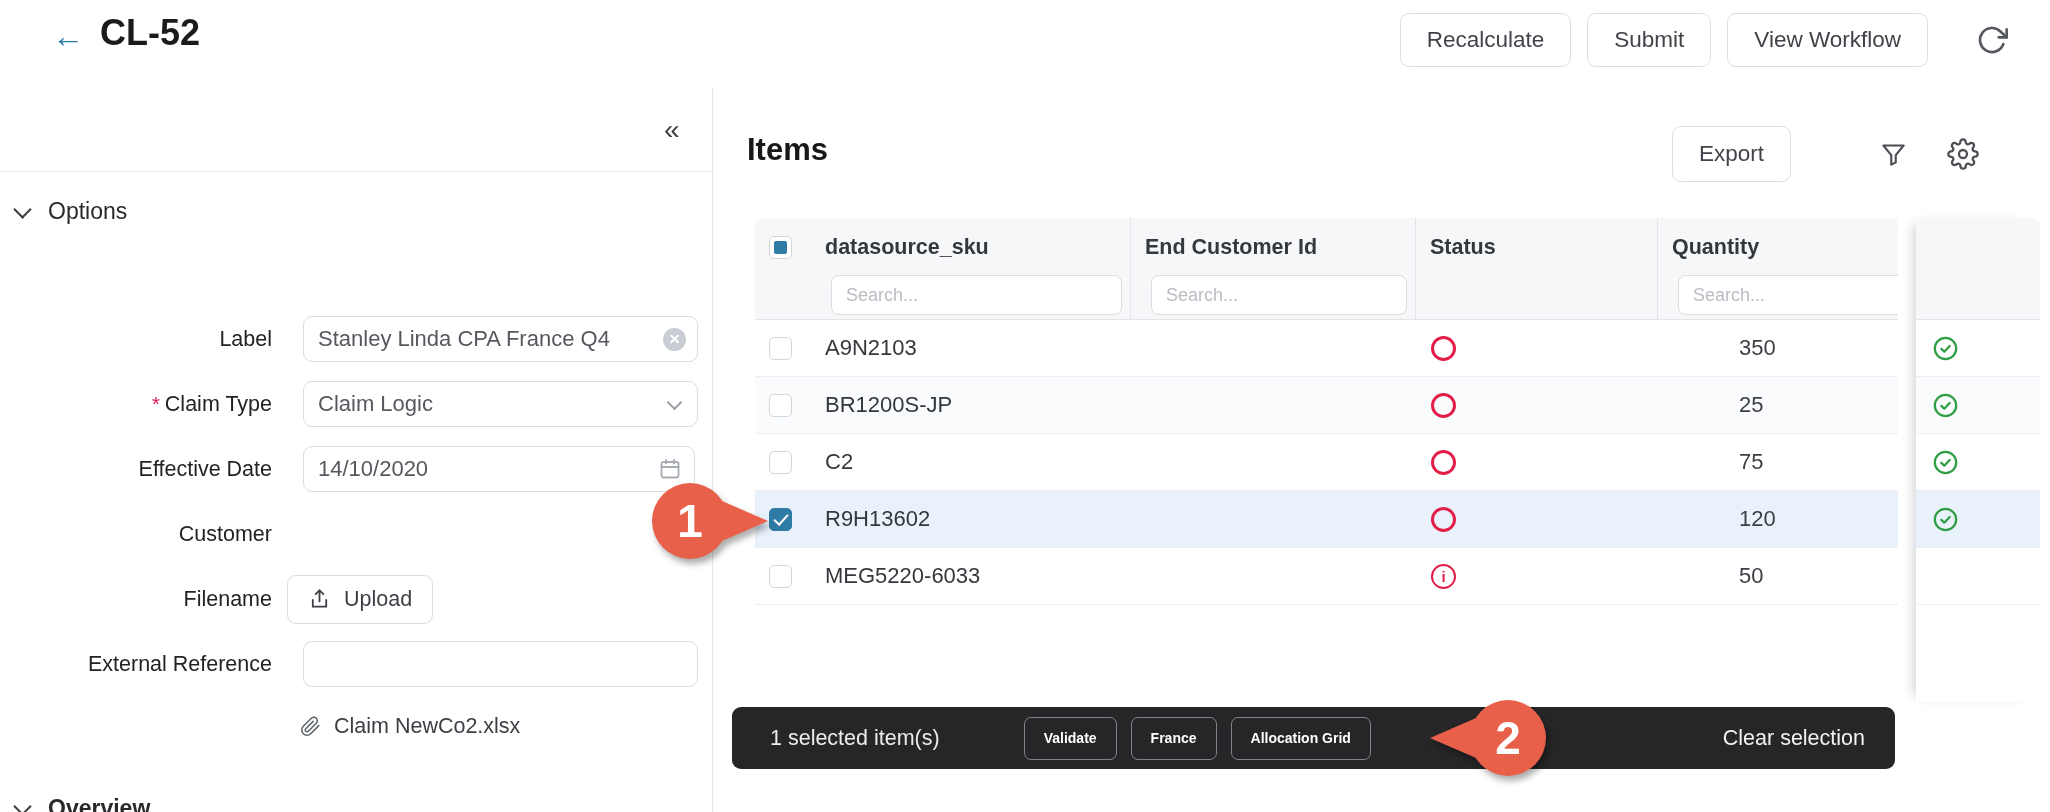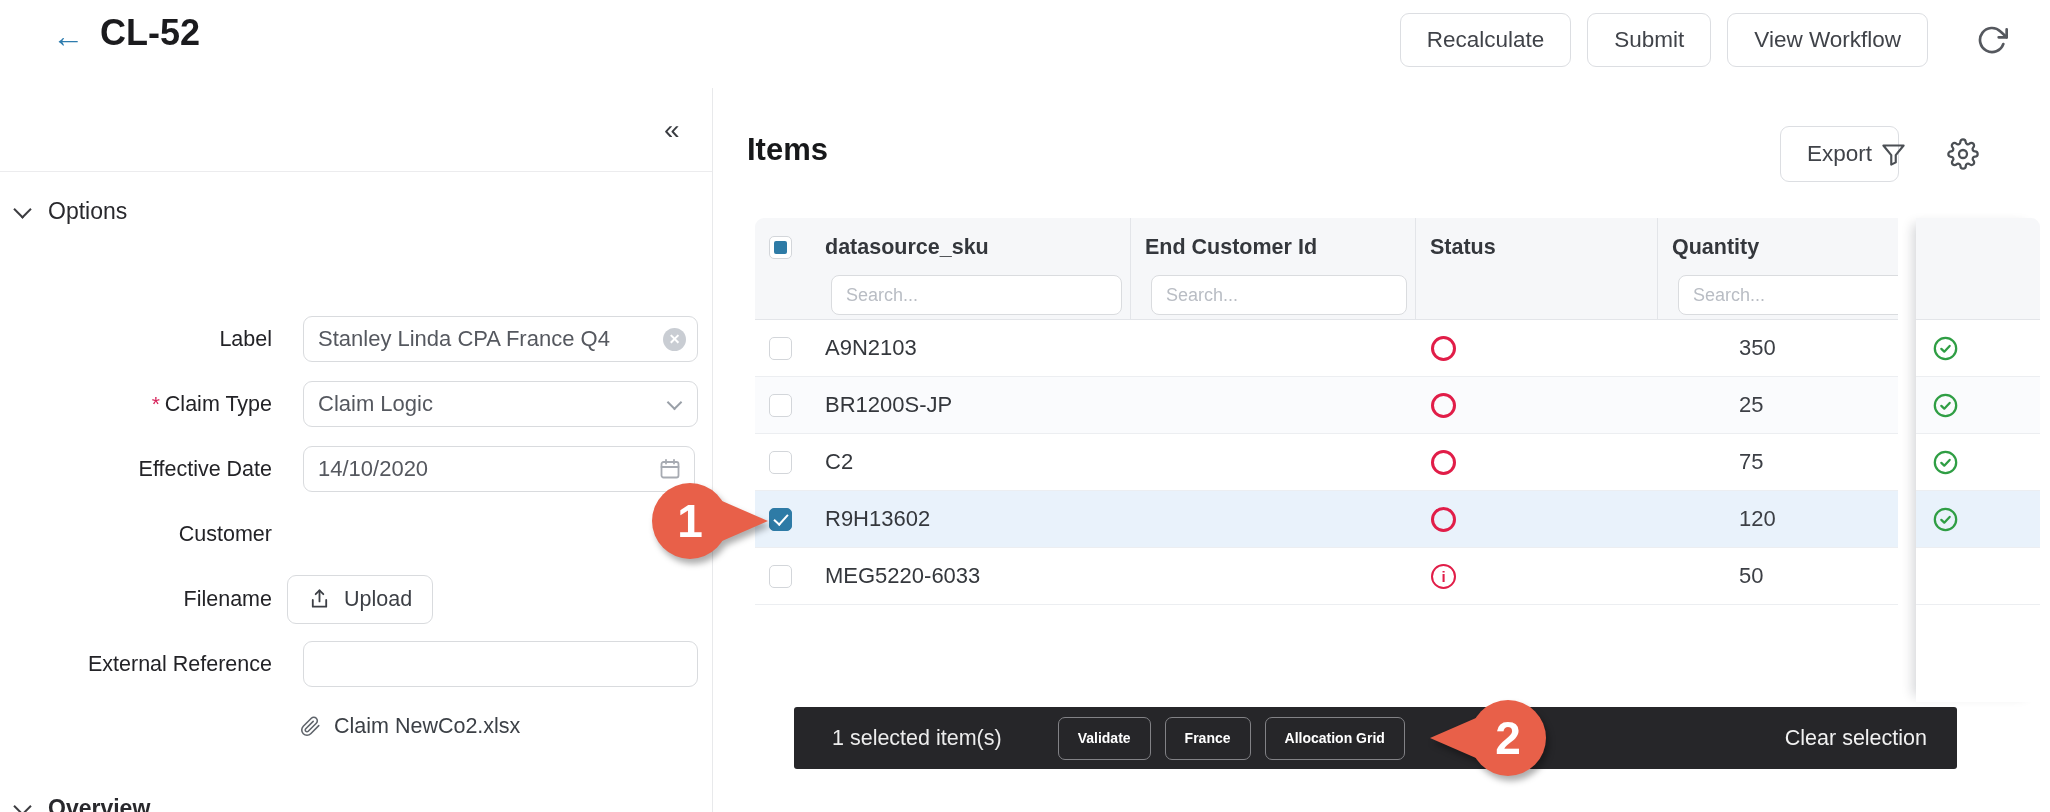--- a/index.html
+++ b/index.html
@@ -48,21 +48,21 @@
              border-bottom:2px solid #9aa0a8; transform:rotate(45deg); margin-top:-4px; }
   .cal-icon { position:absolute; right:12px; width:24px; height:24px; }
   .upload-btn { display:flex; align-items:center; gap:13px; height:47px; padding:0 20px;
                 border:1px solid #d9dbde; border-radius:9px; background:#fff; font-size:21.5px;
                 color:#3c3f45; cursor:pointer; }
   .attach-row { display:flex; align-items:center; gap:13px; margin-left:300px; margin-top:8px;
                 font-size:21.5px; color:#3c4046; }
 
   
   .items-title { position:absolute; left:747px; top:132px; font-size:31px; font-weight:700; color:#17181a; }
-  .export-btn { position:absolute; left:1780px; top:126px; height:54px; }
+  .export-btn { position:absolute; left:1672px; top:126px; height:54px; }
   .icon-btn { position:absolute; cursor:pointer; }
   .filter-btn { left:1880px; top:141px; width:27px; height:27px; }
   .gear-btn { left:1947px; top:138px; width:32px; height:32px; }
 
   
   .table { position:absolute; left:755px; top:218px; width:1150px; }
   .thead { display:flex; background:#f6f7f9; border-bottom:1px solid #e3e5e9; height:102px;
            border-top-left-radius:9px; box-sizing:border-box; }
   .hcol { box-sizing:border-box; padding-top:11px; }
   .c1 { width:56px; flex:none; }
@@ -103,23 +103,23 @@
             box-shadow:-9px 0 12px -6px rgba(16,24,40,0.18); border-top-right-radius:9px; z-index:6; }
   .pinned-header { height:102px; background:#f6f7f9; border-bottom:1px solid #e3e5e9;
                    border-top-right-radius:9px; box-sizing:border-box; }
   .pinned-cell { height:57px; border-bottom:1px solid #eceef1; display:flex; align-items:center;
                  padding-left:16px; box-sizing:border-box; background:#fff; }
   .pinned-cell.alt { background:#fafbfd; }
   .pinned-cell.selected { background:var(--selected-row-bg,#e9f2fb); }
   .pinned-cell.empty svg { visibility:hidden; }
 
   
-  .selection-bar { position:absolute; left:794px; top:707px; width:1163px; height:62px;
-                   background:var(--selection-bar-bg,#262629); border-radius:3px; display:flex;
-                   align-items:center; z-index:7; }
+  .selection-bar { position:absolute; left:732px; top:707px; width:1163px; height:62px;
+                   background:var(--selection-bar-bg,#262629); border-radius:9px; display:flex;
+                   align-items:center; z-index:7;gap:28px; }
   .sel-text { margin-left:38px; font-size:21.5px; color:#ececec; }
   .bar-buttons { display:flex; gap:14px; margin-left:56px; }
   .bar-btn { height:41px; padding:0 19px; border:1.5px solid #828286; border-radius:7px; color:#fff;
              font-size:14px; font-weight:600; display:flex; align-items:center; background:transparent;
              cursor:pointer; white-space:nowrap; }
   .clear-btn { margin-left:auto; margin-right:30px; font-size:21.5px; color:#f1f1f1; cursor:pointer; }
 
   
   .balloon { position:absolute; z-index:20; filter:drop-shadow(3px 5px 3px rgba(0,0,0,0.32)); }
   .balloon .circle { width:76px; height:76px; border-radius:50%; background:var(--annotation-red,#e86049);

